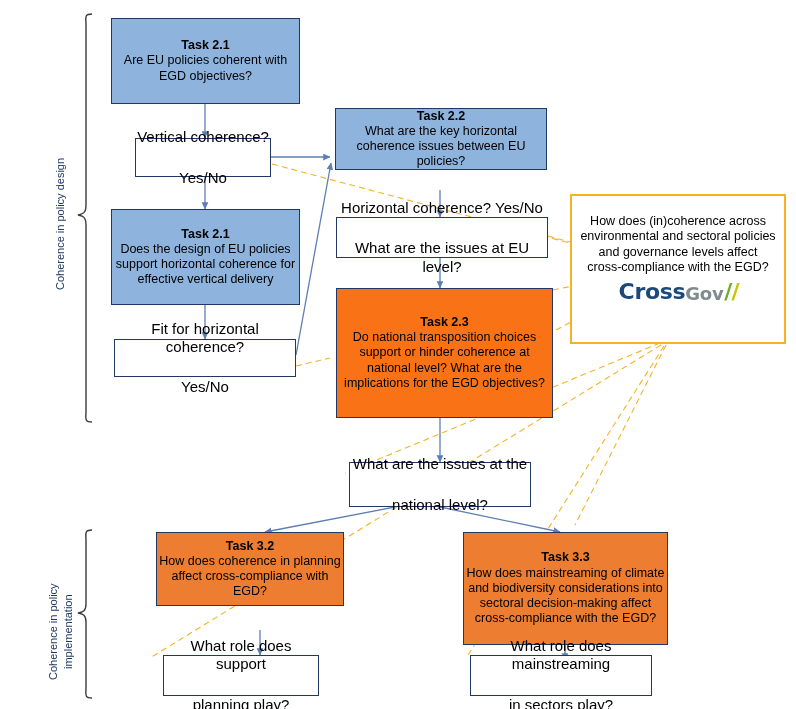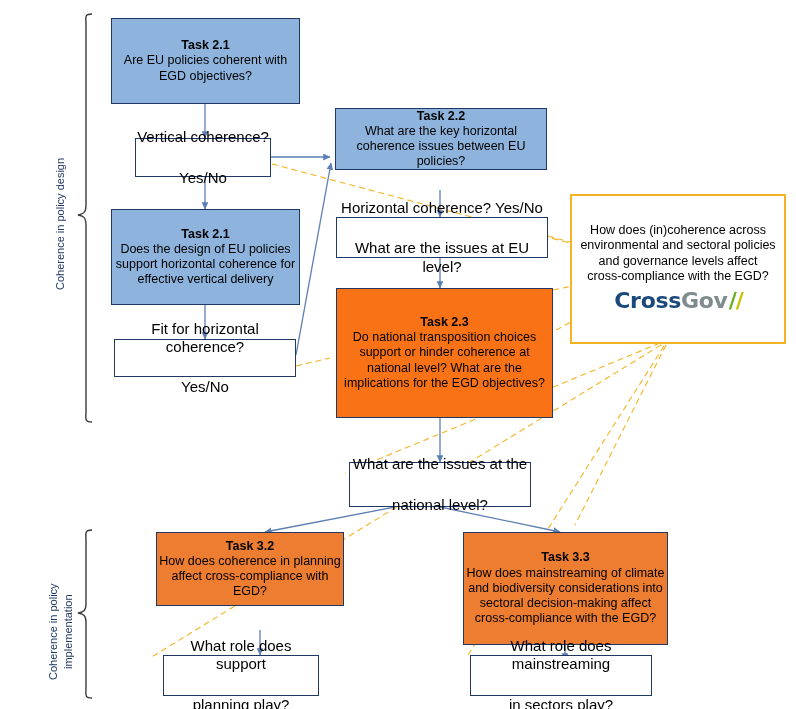--- a/index.html
+++ b/index.html
@@ -46,42 +46,42 @@
     background:#ffffff;
     border:1px solid #1f3864;
     font-size:15px;
     gap:22px;
   }
   .yellowbox{
     background:#ffffff;
     border:2px solid #f5b324;
     font-size:12.5px;
     justify-content:flex-start;
-    padding-top:27px;
+    padding-top:18px;
   }
   .yellowbox .qtext{ display:block; padding:0 8px; }
   .logo{
     margin-top:6px;
     display:flex;
     align-items:flex-end;
     justify-content:center;
     line-height:1;
     white-space:nowrap;
   }
   .logo .l1{
     font-family:"DejaVu Sans", sans-serif;
     font-weight:bold;
     font-size:22px;
     color:#1b4a7a;
     letter-spacing:-0.3px;
   }
   .logo .l2{
     font-family:"DejaVu Sans", sans-serif;
     font-weight:bold;
-    font-size:22px;
+    font-size:18px;
     color:#7f8c8d;
     letter-spacing:-0.3px;
   }
   .logo .sl{
     font-family:"DejaVu Sans", sans-serif;
     font-weight:bold;
     font-size:22px;
     letter-spacing:-2px;
     margin-left:1px;
   }

